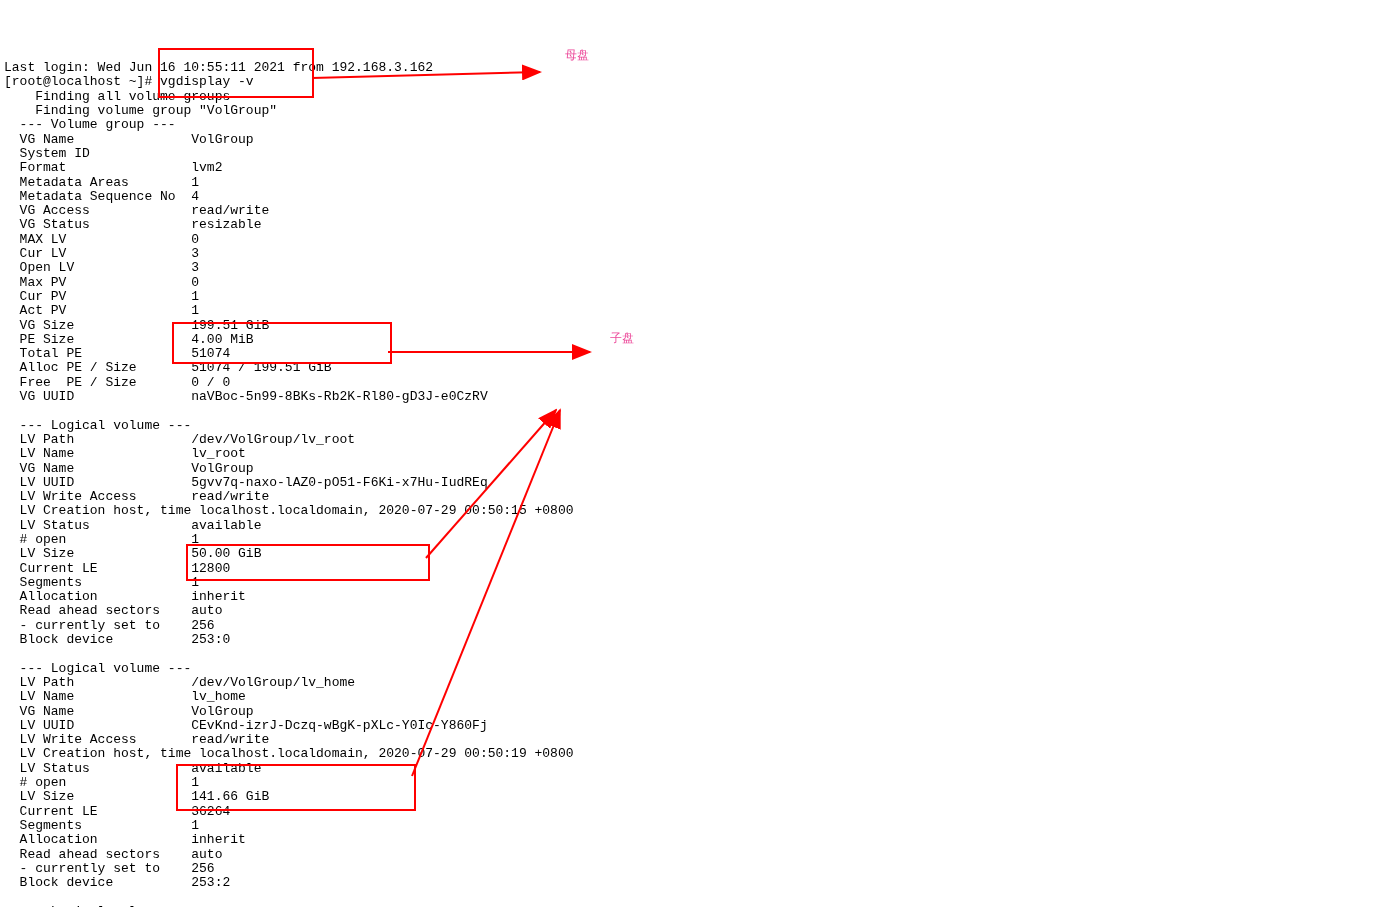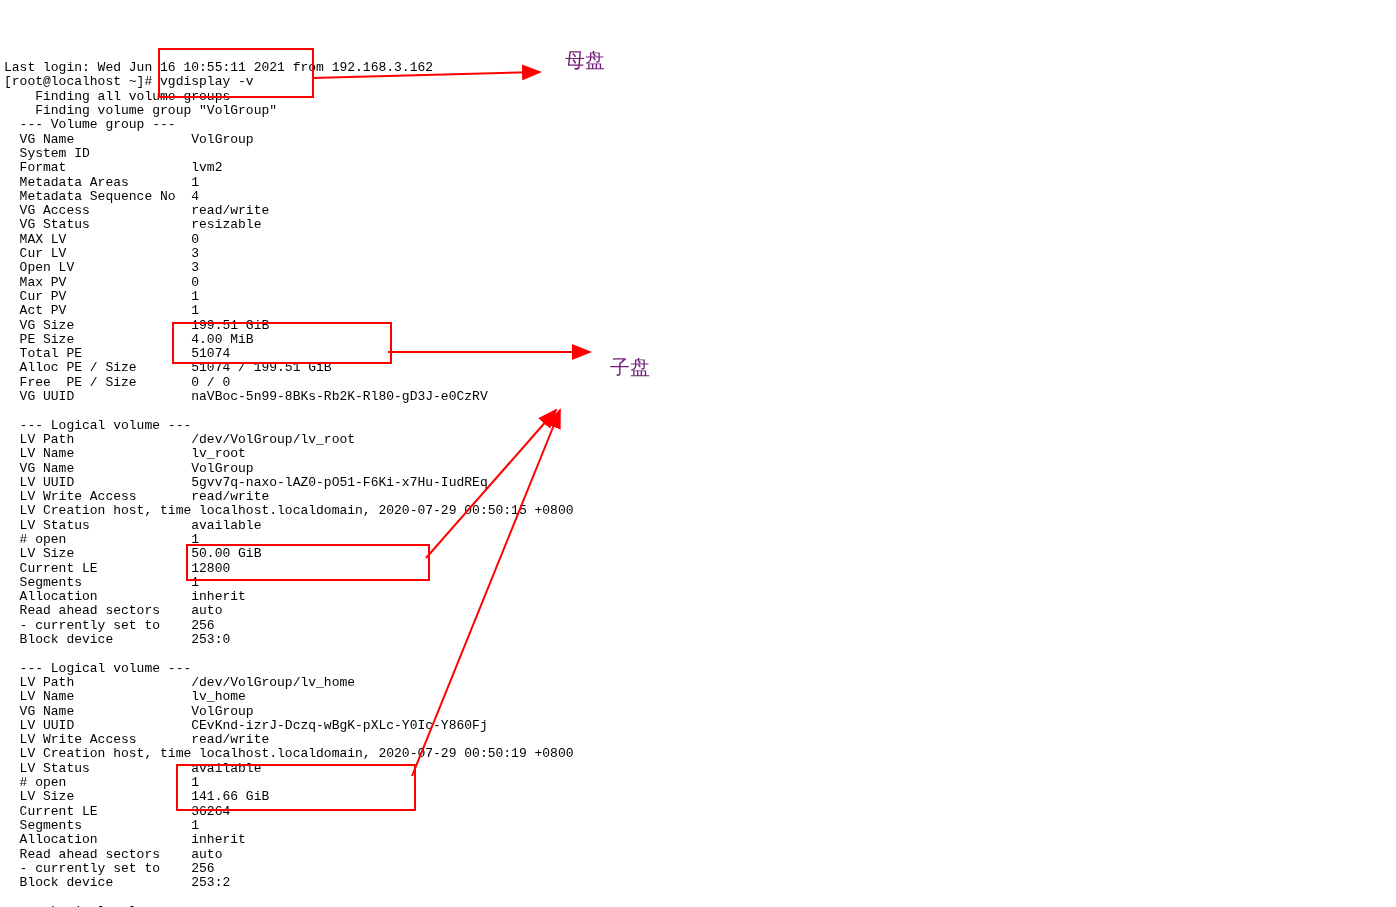--- a/index.html
+++ b/index.html
@@ -14,23 +14,23 @@
     position: relative;
     width: 1396px;
   }
   .red-box {
     position: absolute;
     border: 2px solid #ff0000;
     pointer-events: none;
   }
   .red-label {
     position: absolute;
-    color: #701a75;
+    color: #ec4899;
     font-family: "SimSun", "Songti SC", serif;
-    font-size: 20px;
+    font-size: 12px;
     pointer-events: none;
   }
   svg.arrow {
     position: absolute;
     left: 0;
     top: 0;
     pointer-events: none;
   }
 </style>
 </head>
@@ -109,21 +109,21 @@
   LV Size               7.85 GiB</div>
 
 
 <div class="red-box" style="left:158px; top:48px; width:152px; height:46px;"></div>
 <div class="red-box" style="left:172px; top:322px; width:216px; height:38px;"></div>
 <div class="red-box" style="left:186px; top:544px; width:240px; height:33px;"></div>
 <div class="red-box" style="left:176px; top:764px; width:236px; height:43px;"></div>
 
 
 <div class="red-label" style="left:565px; top:49px;">母盘</div>
-<div class="red-label" style="left:610px; top:356px;">子盘</div>
+<div class="red-label" style="left:610px; top:332px;">子盘</div>
 
 
 <svg class="arrow" width="1396" height="907">
   <defs>
     <marker id="ah" markerWidth="10" markerHeight="8" refX="9" refY="4" orient="auto">
       <polygon points="0 0, 10 4, 0 8" fill="#ff0000"></polygon>
     </marker>
   </defs>
 
   <line x1="312" y1="78" x2="540" y2="72" stroke="#ff0000" stroke-width="2" marker-end="url(#ah)"></line>

